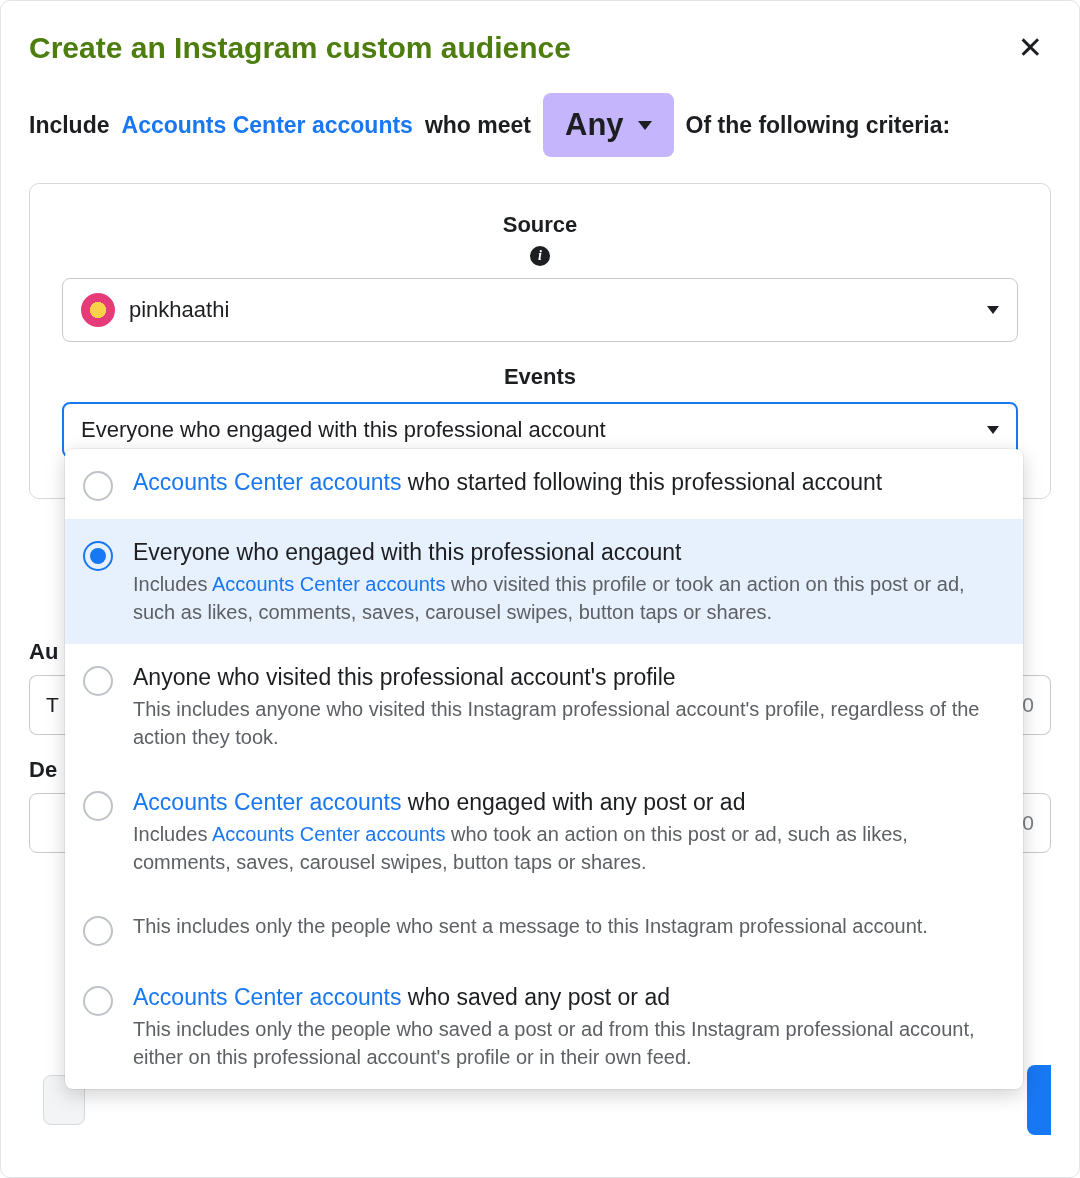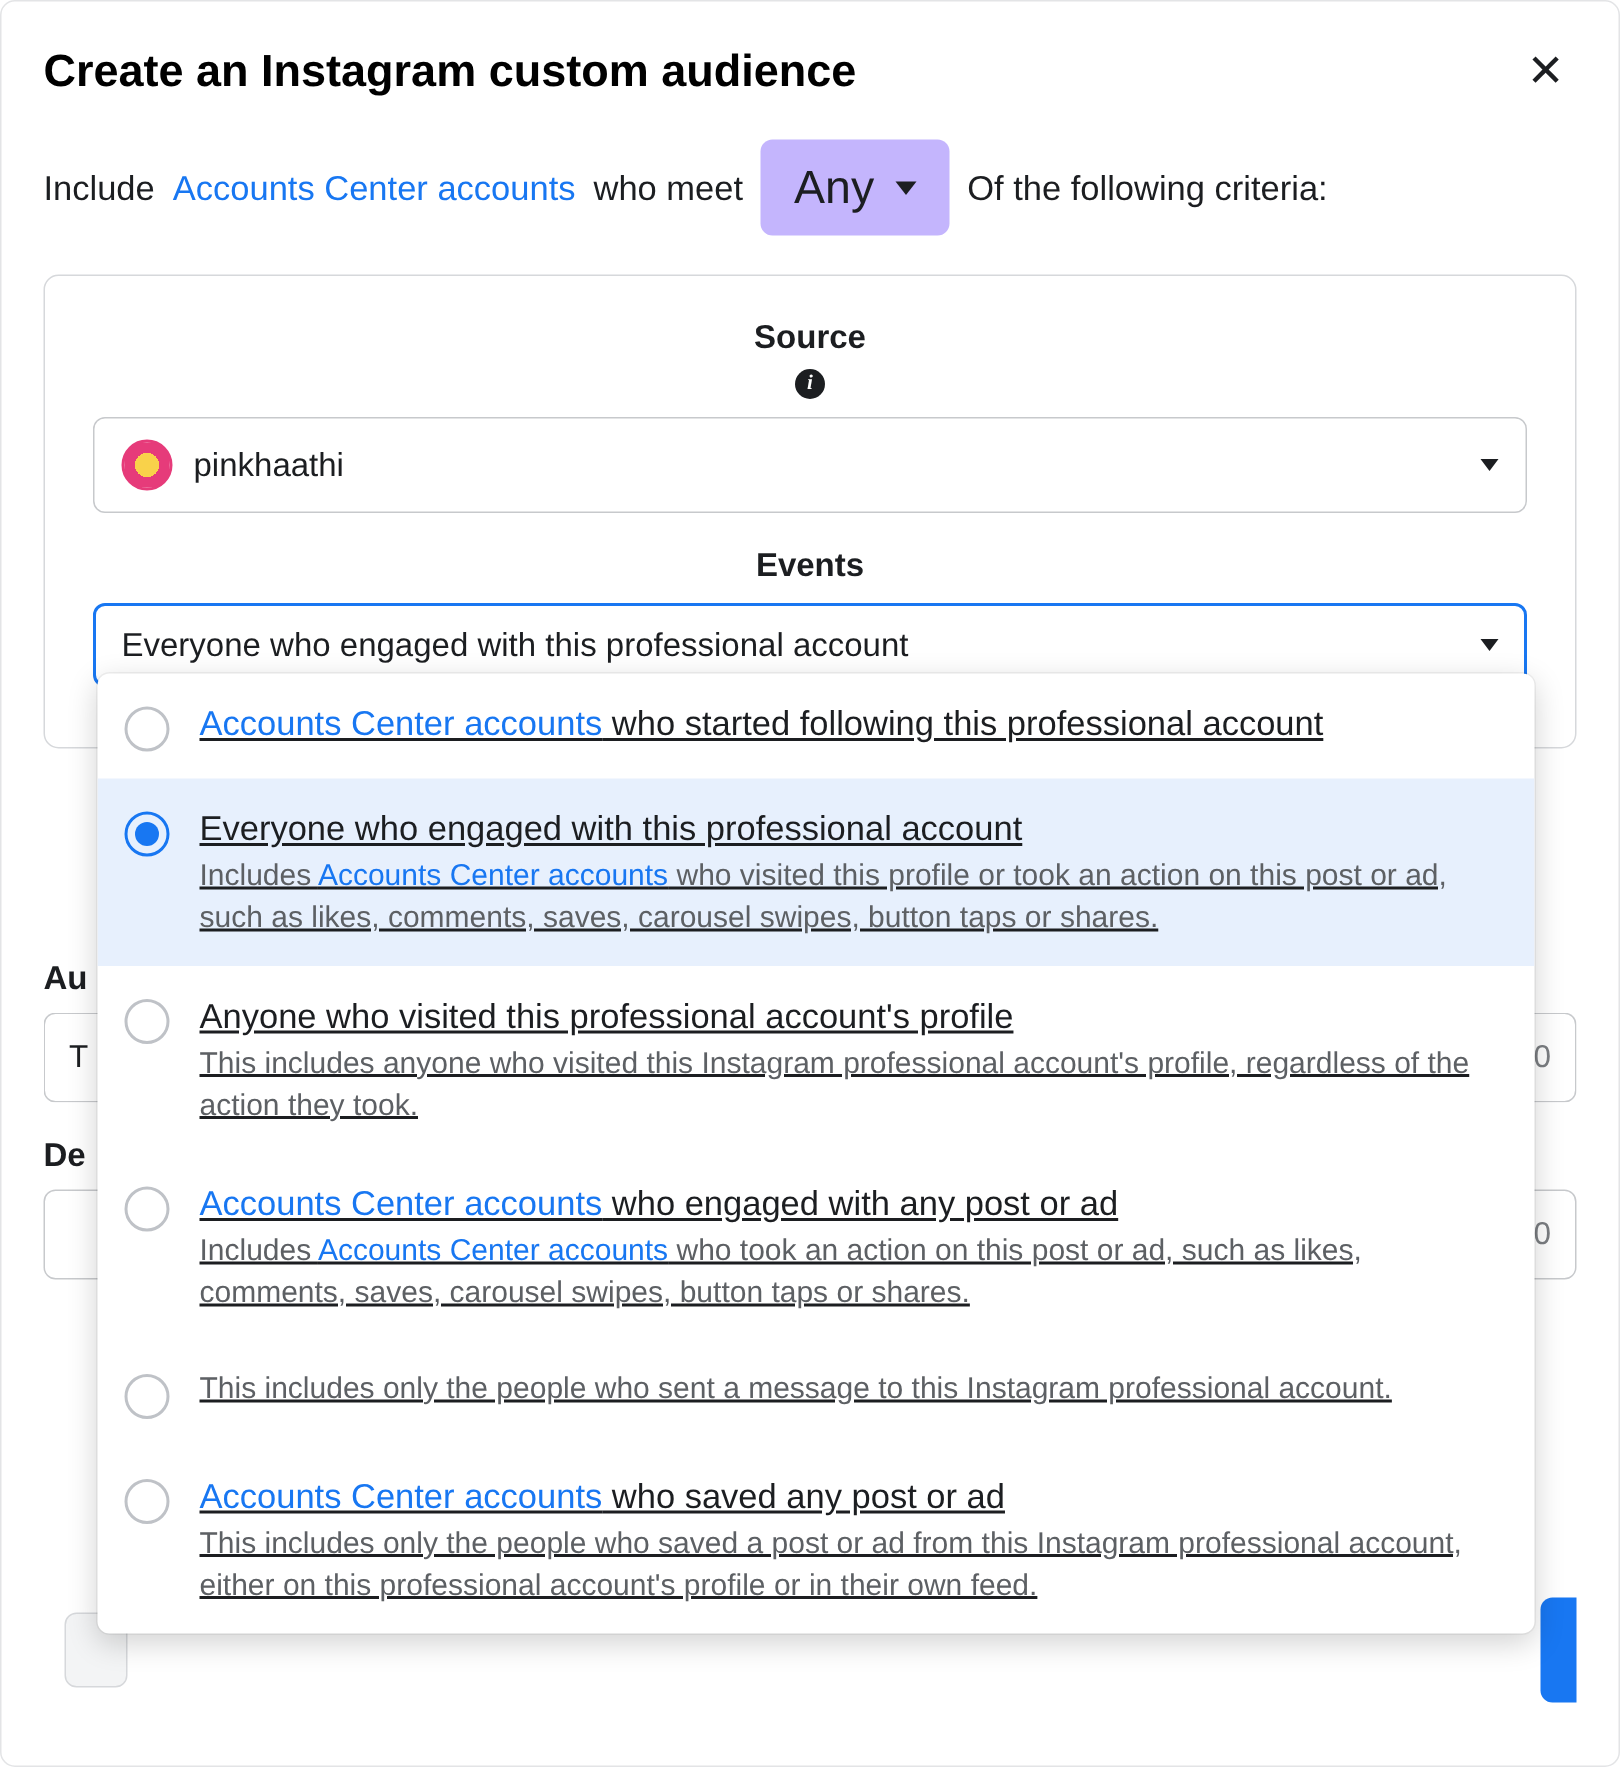--- a/index.html
+++ b/index.html
@@ -22,37 +22,38 @@
   }
   .modal-header {
     display: flex;
     justify-content: space-between;
     align-items: center;
     margin-bottom: 26px;
   }
   .modal-title {
     font-size: 30px;
     font-weight: 700;
-    color: #000000;
+    color: #4d7c0f;
   }
   .close-btn {
     font-size: 30px;
     color: #1c1e21;
     cursor: pointer;
     line-height: 1;
     padding: 4px 8px;
   }
   .criteria-row {
     display: flex;
     align-items: center;
     gap: 12px;
     font-size: 23px;
     color: #1c1e21;
     margin-bottom: 26px;
     flex-wrap: wrap;
+    font-weight: bold;
   }
   .link-text {
     color: #1877f2;
   }
   .any-dropdown {
     background: #c4b5fd;
     border-radius: 8px;
     padding: 14px 22px;
     display: inline-flex;
     align-items: center;
@@ -144,21 +145,20 @@
     border-radius: 8px;
     box-shadow: 0 6px 20px rgba(0,0,0,0.18), 0 0 0 1px rgba(0,0,0,0.05);
     z-index: 20;
     overflow: hidden;
   }
   .option {
     display: flex;
     gap: 20px;
     padding: 18px 22px 18px 18px;
     cursor: pointer;
-    text-decoration: underline;
   }
   .option.selected {
     background: #e7f0fd;
   }
   .radio {
     width: 30px; height: 30px;
     border: 2px solid #bfc2c7;
     border-radius: 50%;
     flex-shrink: 0;
     margin-top: 4px;

